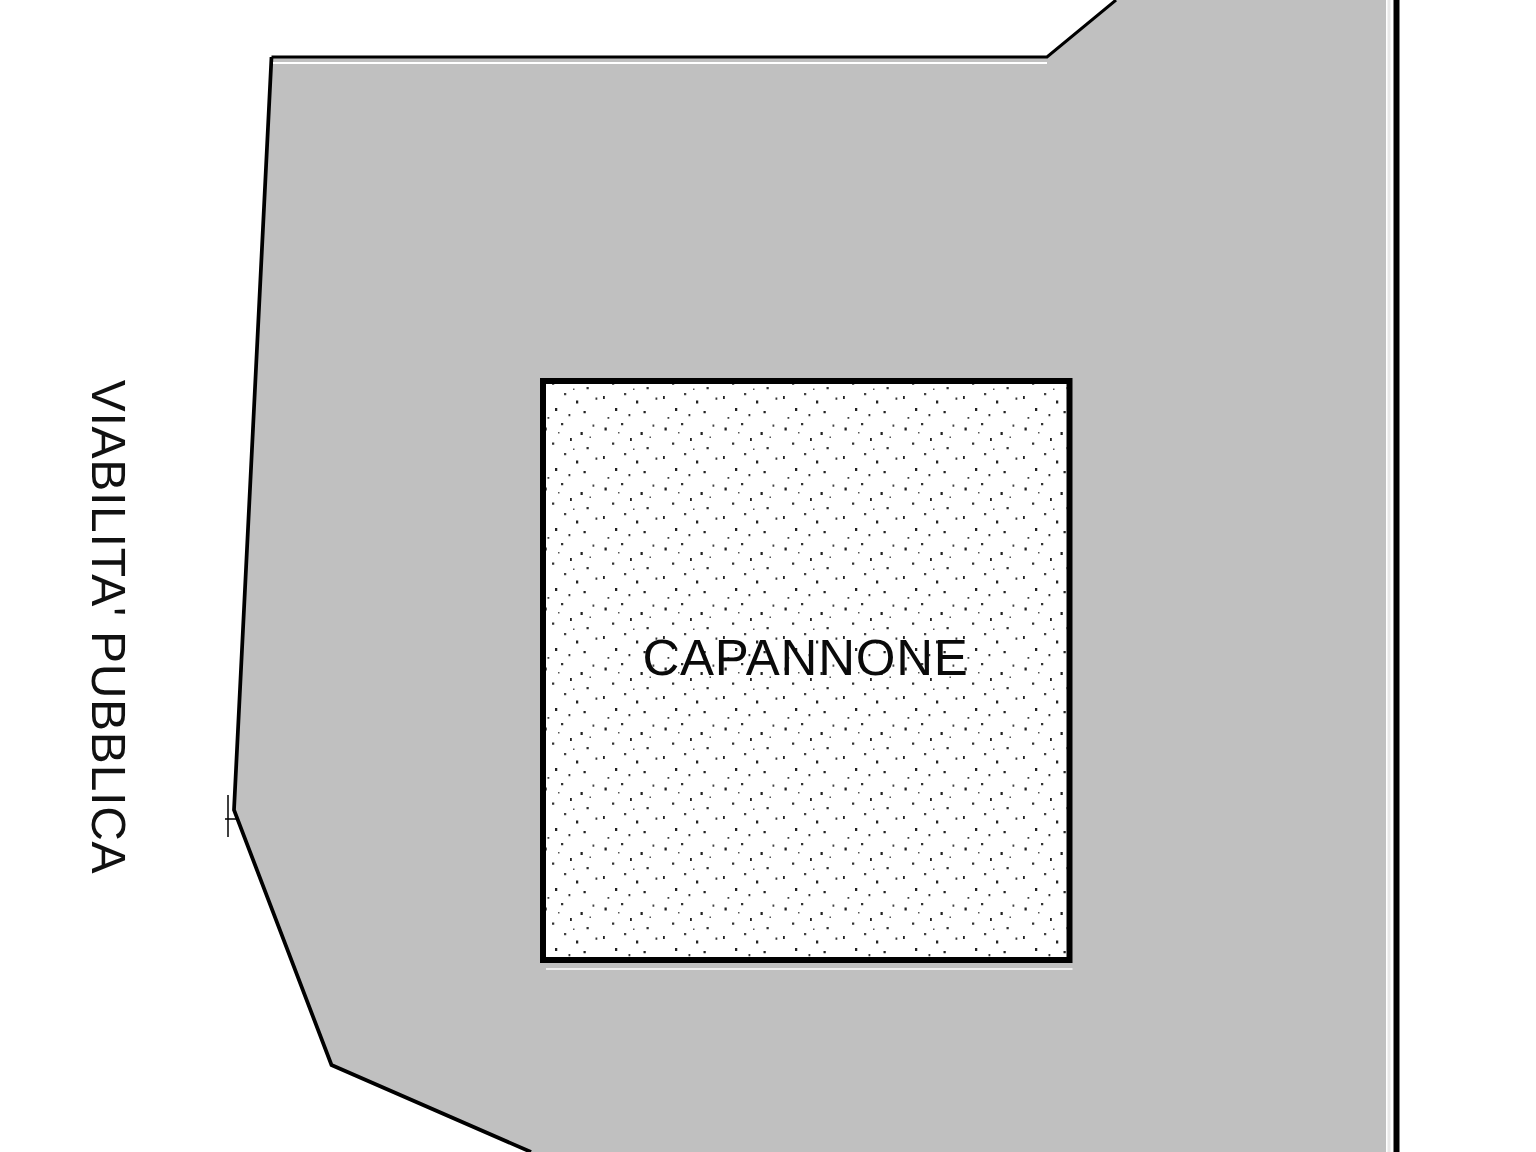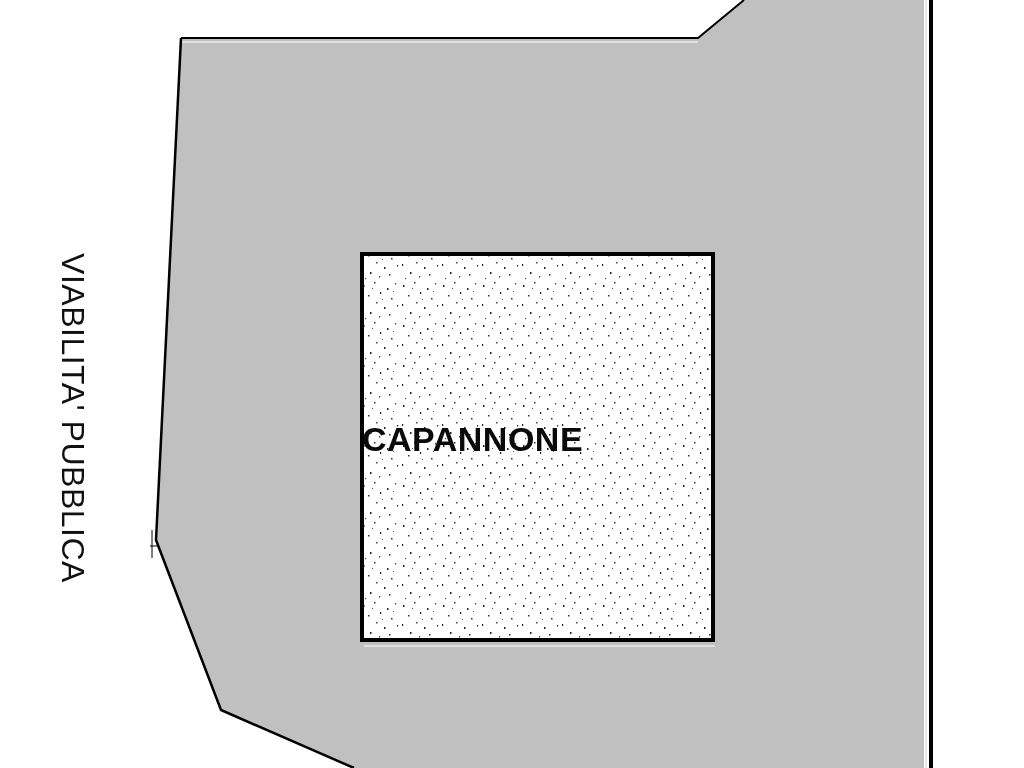--- a/index.html
+++ b/index.html
@@ -11,22 +11,23 @@
       transform: translate(-50%, -50%) rotate(90deg);
       white-space: nowrap;
       font-family: "Liberation Sans", sans-serif;
       font-size: 32px;
       color: #111;
       letter-spacing: 0.5px;
     }
     .building-label {
       position: absolute;
       left: 362px; top: 420px; width: 350px;
+      text-align: center;
       font-family: "Liberation Sans", sans-serif;
-      font-weight: bold;
+      font-weight: normal;
       font-size: 34px;
       color: #0a0a0a;
       letter-spacing: 0.5px;
     }
   </style>
 </head>
 <body>
 
 <svg class="canvas" width="1024" height="768" viewBox="0 0 1024 768" xmlns="http://www.w3.org/2000/svg">
   <defs>

